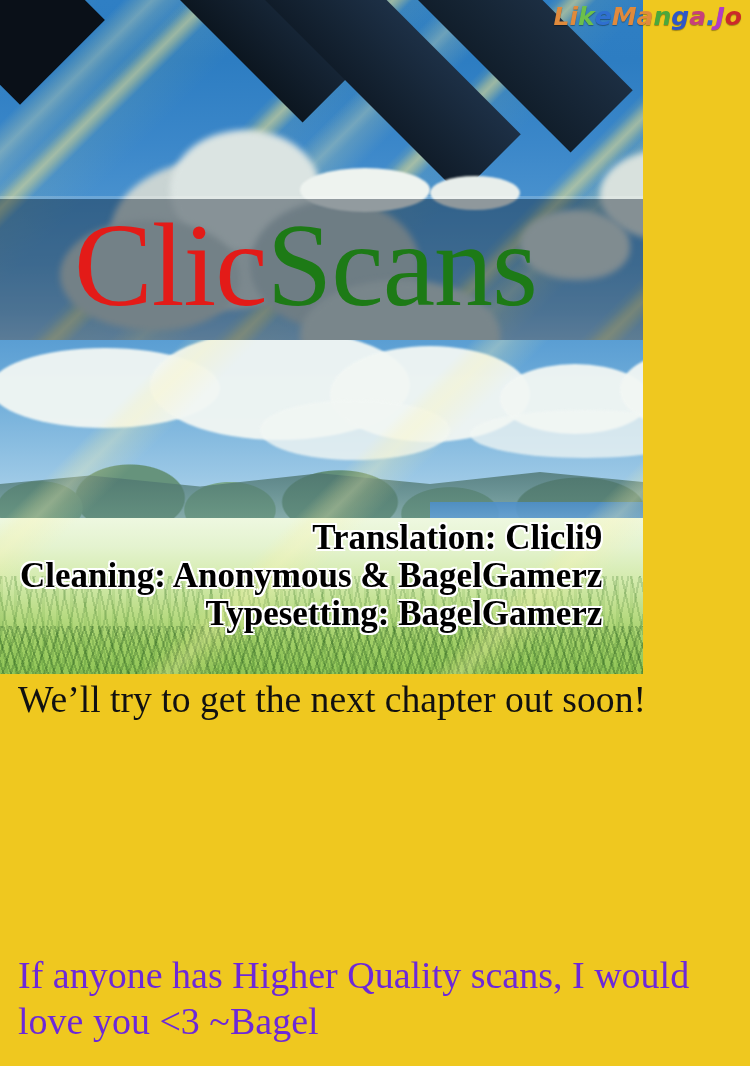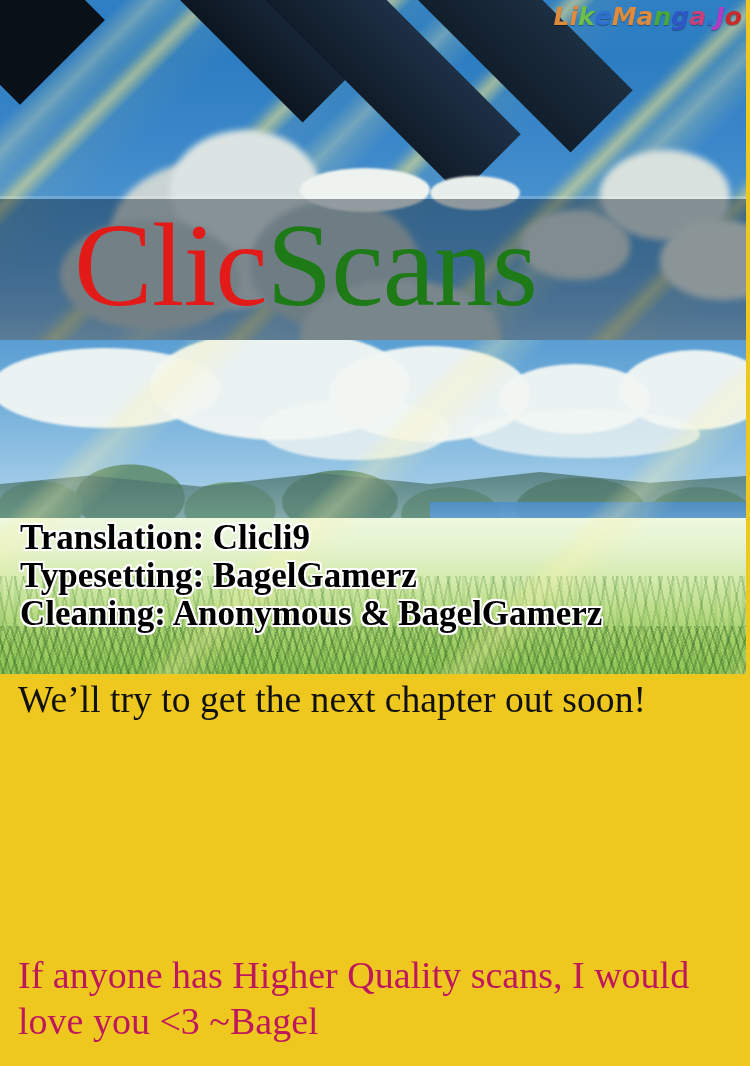--- a/index.html
+++ b/index.html
@@ -17,21 +17,21 @@
     height: 1066px;
     overflow: hidden;
     background: #EFC81F;
   }
 
   
   .artwork {
     position: absolute;
     left: 0;
     top: 0;
-    width: 746px;
+    width: 643px;
     height: 674px;
     overflow: hidden;
   }
 
   
   .sky {
     position: absolute;
     left: 0; top: 0;
     width: 750px; height: 340px;
     background: linear-gradient(to bottom,
@@ -264,21 +264,21 @@
     text-shadow:
       -1.6px -1.6px 0 #ffffff,
        1.6px -1.6px 0 #ffffff,
       -1.6px  1.6px 0 #ffffff,
        1.6px  1.6px 0 #ffffff,
        0    -1.8px 0 #ffffff,
        0     1.8px 0 #ffffff,
       -1.8px  0    0 #ffffff,
        1.8px  0    0 #ffffff;
   }
-  .credits div { margin: 0; padding: 0; }
+  .credits div { margin: 0; padding: 0; text-align: right; }
 
   
   .yellow {
     position: absolute;
     left: 0;
     top: 674px;
     width: 750px;
     height: 380px;
     background: #EFC81F;
   }
@@ -295,21 +295,21 @@
     transform-origin: left center;
   }
   .closing {
     position: absolute;
     left: 18px;
     top: 278px;
     width: 700px;
     font-family: "Liberation Serif", serif;
     font-size: 38px;
     line-height: 46px;
-    color: #be185d;
+    color: #6d28d9;
   }
 </style>
 </head>
 <body>
 
 <div class="page">
 
   <div class="artwork">
 
     <div class="sky"></div>
@@ -357,22 +357,22 @@
 
     <div class="logo">
       <span class="clic">Clic</span><span class="scans">Scans</span>
     </div>
   </div>
 
   <div class="watermark" id="wm"><span style="color: rgb(224, 138, 60);">L</span><span style="color: rgb(224, 138, 60);">i</span><span style="color: rgb(108, 192, 74);">k</span><span style="color: rgb(47, 111, 208);">e</span><span style="color: rgb(224, 138, 60);">M</span><span style="color: rgb(224, 138, 60);">a</span><span style="color: rgb(74, 168, 60);">n</span><span style="color: rgb(47, 87, 200);">g</span><span style="color: rgb(200, 64, 122);">a</span><span style="color: rgb(47, 111, 208);">.</span><span style="color: rgb(176, 60, 200);">J</span><span style="color: rgb(204, 42, 42);">o</span></div>
 
   <div class="credits">
     <div>Translation: Clicli9</div>
+    <div>Cleaning: Anonymous &amp; BagelGamerz</div>
     <div>Typesetting: BagelGamerz</div>
-    <div>Cleaning: Anonymous &amp; BagelGamerz</div>
   </div>
 
   <div class="yellow">
     <div class="next-line">We’ll try to get the next chapter out soon!</div>
     <div class="closing">If anyone has Higher Quality scans, I would love you &lt;3 ~Bagel</div>
   </div>
 
 </div>
 
 </body></html>

